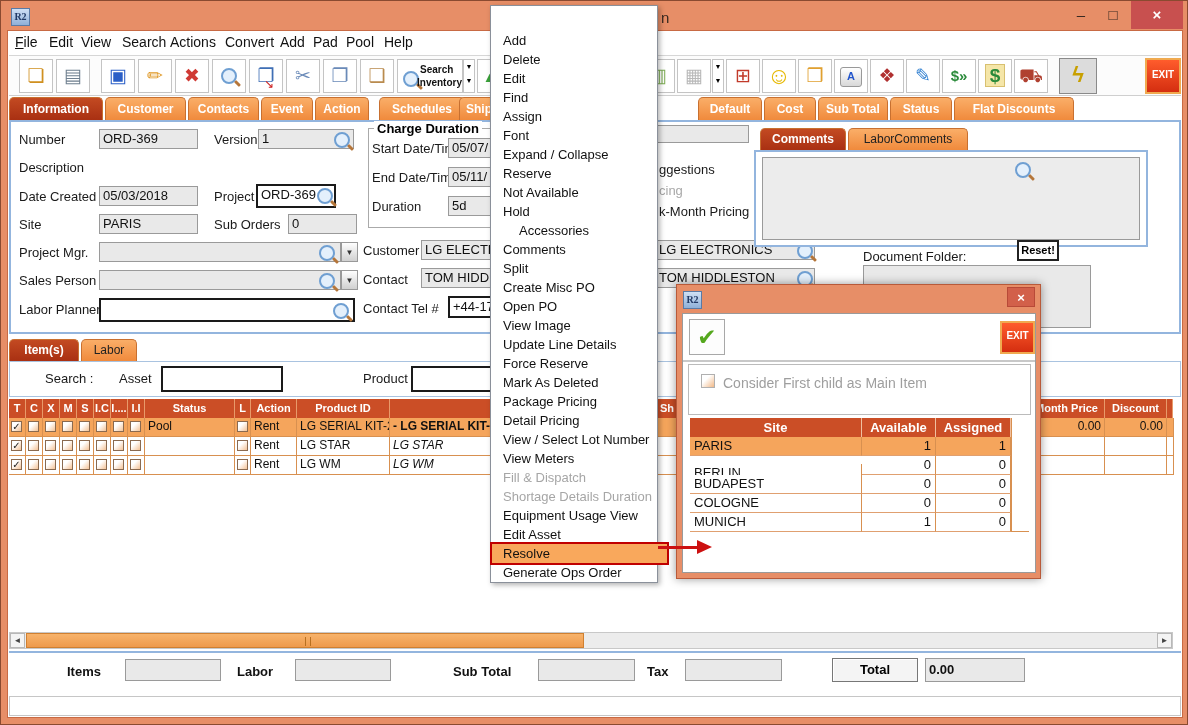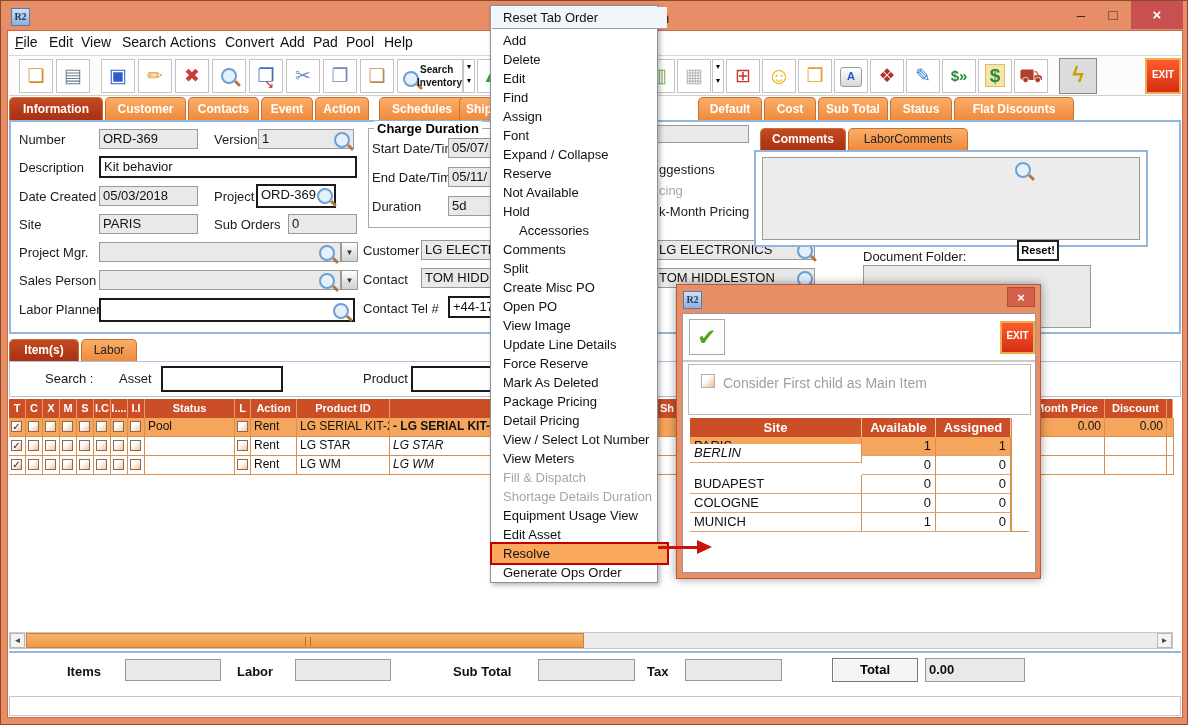--- a/index.html
+++ b/index.html
@@ -163,21 +163,20 @@
 
   <div class="panel" style="left:8px;top:119px;width:1172px;height:214px;"></div>
 
   <span class="flb" style="left:18px;top:131px;">Number</span>
   <div class="fld" style="left:98px;top:128px;width:99px;height:20px;">ORD-369</div>
   <span class="flb" style="left:213px;top:131px;">Version</span>
   <div class="fld" style="left:257px;top:128px;width:96px;height:20px;">1</div>
   <span class="mag" style="left:333px;top:131px;"></span>
 
   <span class="flb" style="left:18px;top:159px;">Description</span>
-  <div class="fldw" style="left:98px;top:155px;width:258px;height:22px;">Kit behavior</div>
 
   <span class="flb" style="left:18px;top:188px;">Date Created</span>
   <div class="fld" style="left:98px;top:185px;width:99px;height:20px;">05/03/2018</div>
   <span class="flb" style="left:213px;top:188px;">Project</span>
   <div class="fldw" style="left:255px;top:183px;width:80px;height:24px;">ORD-369</div>
   <span class="mag" style="left:316px;top:187px;"></span>
 
   <span class="flb" style="left:18px;top:216px;">Site</span>
   <div class="fld" style="left:98px;top:213px;width:99px;height:20px;">PARIS</div>
   <span class="flb" style="left:213px;top:216px;">Sub Orders</span>
@@ -383,21 +382,20 @@
   <div class="fld" style="left:294px;top:658px;width:96px;height:22px;"></div>
   <span class="totlab" style="left:452px;top:663px;">Sub Total</span>
   <div class="fld" style="left:537px;top:658px;width:97px;height:22px;"></div>
   <span class="totlab" style="left:646px;top:663px;">Tax</span>
   <div class="fld" style="left:684px;top:658px;width:97px;height:22px;"></div>
   <div class="totalbox" style="left:831px;top:657px;width:86px;height:24px;line-height:22px;">Total</div>
   <div class="fld" style="left:924px;top:657px;width:100px;height:24px;font-weight:bold;line-height:22px;">0.00</div>
   <div class="abs" style="left:8px;top:695px;width:1172px;height:20px;background:#fff;border:1px solid #c6c6c6;box-sizing:border-box;"></div>
 
   <div class="cmenu">
-    <div class="reset-row">Reset Tab Order</div>
     <div class="cmi" style="top:25px;">Add</div>
     <div class="cmi" style="top:44px;">Delete</div>
     <div class="cmi" style="top:63px;">Edit</div>
     <div class="cmi" style="top:82px;">Find</div>
     <div class="cmi" style="top:101px;">Assign</div>
     <div class="cmi" style="top:120px;">Font</div>
     <div class="cmi" style="top:139px;">Expand / Collapse</div>
     <div class="cmi" style="top:158px;">Reserve</div>
     <div class="cmi" style="top:177px;">Not Available</div>
     <div class="cmi" style="top:196px;">Hold</div>
@@ -439,21 +437,21 @@
       <span class="abs" style="left:40px;top:61px;font-size:14px;color:#9e9e9e;white-space:nowrap;">Consider First child as Main Item</span>
 
       <div class="dth" style="left:7px;top:104px;width:172px;">Site</div>
       <div class="dth" style="left:179px;top:104px;width:74px;">Available</div>
       <div class="dth" style="left:253px;top:104px;width:75px;">Assigned</div>
 
       <div class="dcel sel" style="left:7px;top:123px;width:172px;">PARIS</div>
       <div class="dcel sel num" style="left:179px;top:123px;width:74px;">1</div>
       <div class="dcel sel num" style="left:253px;top:123px;width:75px;">1</div>
 
-      <div class="dcel" style="left:7px;top:130px;width:172px;font-style:italic;">BERLIN</div>
+      <div class="dcel" style="left:7px;top:150px;width:172px;">BERLIN</div>
       <div class="dcel num" style="left:179px;top:142px;width:74px;">0</div>
       <div class="dcel num" style="left:253px;top:142px;width:75px;">0</div>
 
       <div class="dcel" style="left:7px;top:161px;width:172px;">BUDAPEST</div>
       <div class="dcel num" style="left:179px;top:161px;width:74px;">0</div>
       <div class="dcel num" style="left:253px;top:161px;width:75px;">0</div>
 
       <div class="dcel" style="left:7px;top:180px;width:172px;">COLOGNE</div>
       <div class="dcel num" style="left:179px;top:180px;width:74px;">0</div>
       <div class="dcel num" style="left:253px;top:180px;width:75px;">0</div>

